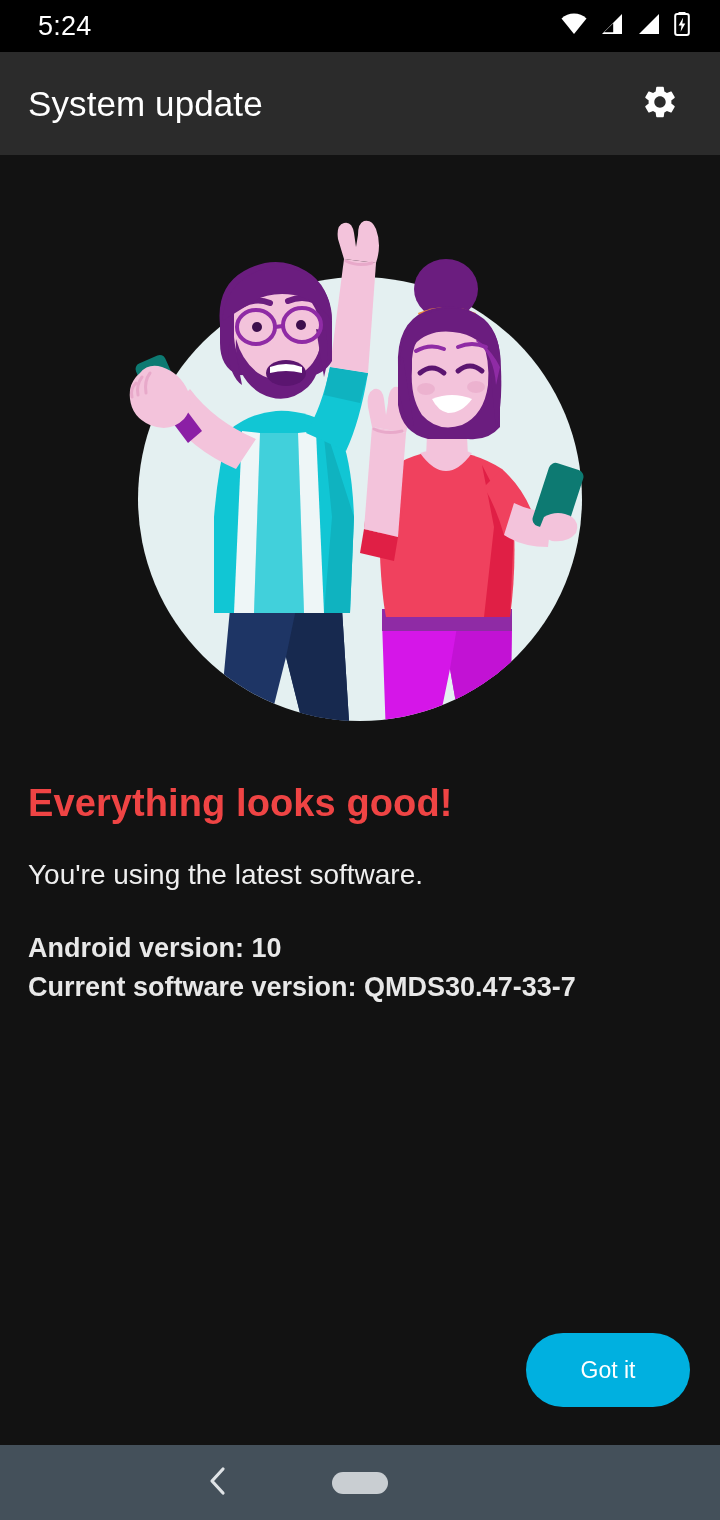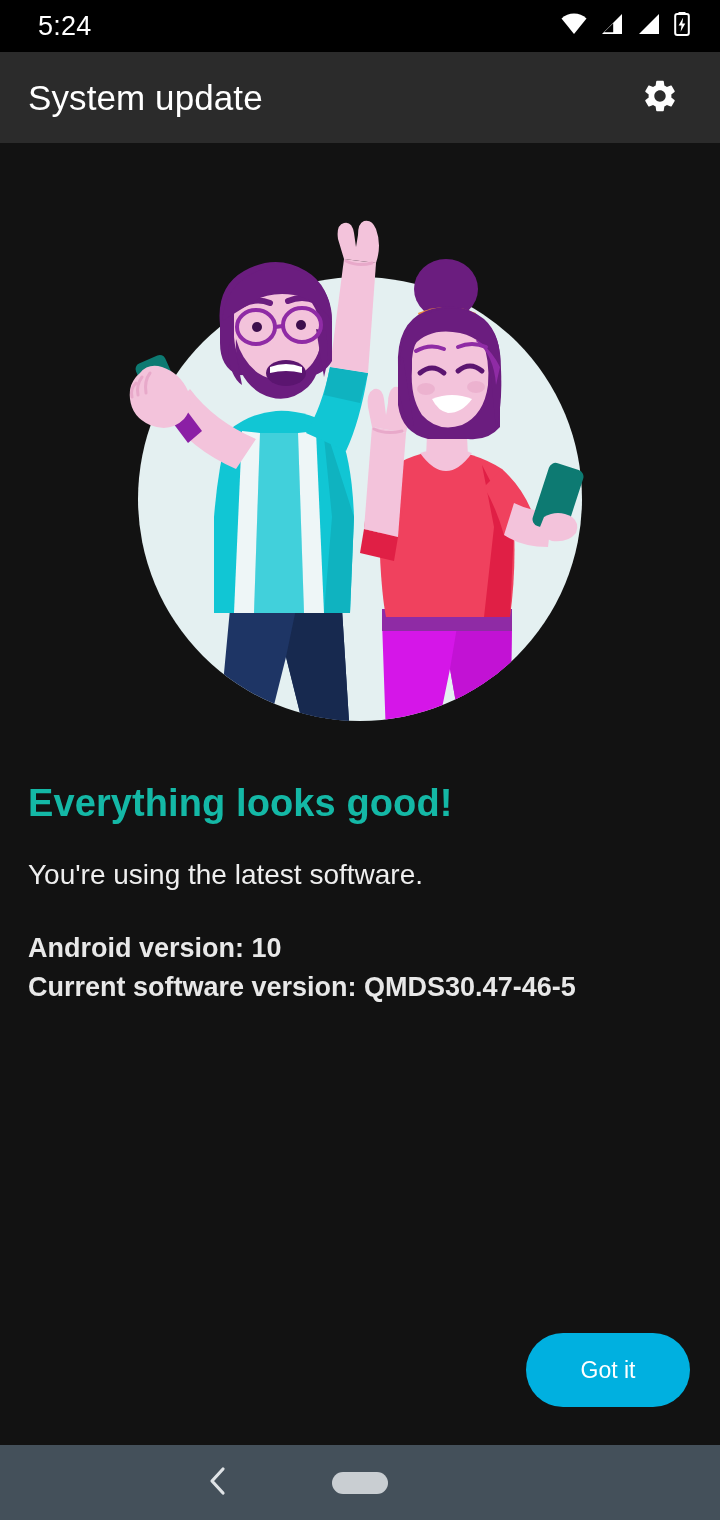--- a/index.html
+++ b/index.html
@@ -43,21 +43,21 @@
     display: flex;
     align-items: center;
     gap: 13px;
   }
 
   
   .app-bar {
     position: absolute;
     top: 52px; left: 0;
     width: 720px;
-    height: 91px;
+    height: 103px;
     background: #2b2b2b;
     display: flex;
     align-items: center;
     justify-content: space-between;
     padding: 0 26px 0 28px;
     box-sizing: border-box;
   }
   .app-bar-title {
     color: #ffffff;
     font-size: 35px;
@@ -90,21 +90,21 @@
     height: 520px;
   }
 
   .text-block {
     position: absolute;
     left: 28px;
     top: 625px;
     width: 660px;
   }
   .headline {
-    color: #14b8a6;
+    color: #ef4444;
     font-size: 38px;
     font-weight: 700;
     margin: 0 0 34px 0;
     letter-spacing: 0.1px;
   }
   .subtitle {
     color: #eeeeee;
     font-size: 28px;
     font-weight: 400;
     margin: 4px 0 38px 0;
@@ -352,21 +352,21 @@
           <ellipse cx="366" cy="170" rx="9" ry="6" fill="#e8a9ca" opacity="0.65"></ellipse>
         </g>
       </svg>
     </div>
 
     <div class="text-block">
       <h1 class="headline">Everything looks good!</h1>
       <p class="subtitle">You're using the latest software.</p>
       <div>
         <p class="detail-line">Android version: 10</p>
-        <p class="detail-line">Current software version: QMDS30.47-46-5</p>
+        <p class="detail-line">Current software version: QMDS30.47-33-7</p>
       </div>
     </div>
 
     <button class="got-it-btn">Got it</button>
   </div>
 
   <div class="nav-bar">
     <div class="nav-back">
       <span>
         <svg width="26" height="30" viewBox="0 0 26 30">

